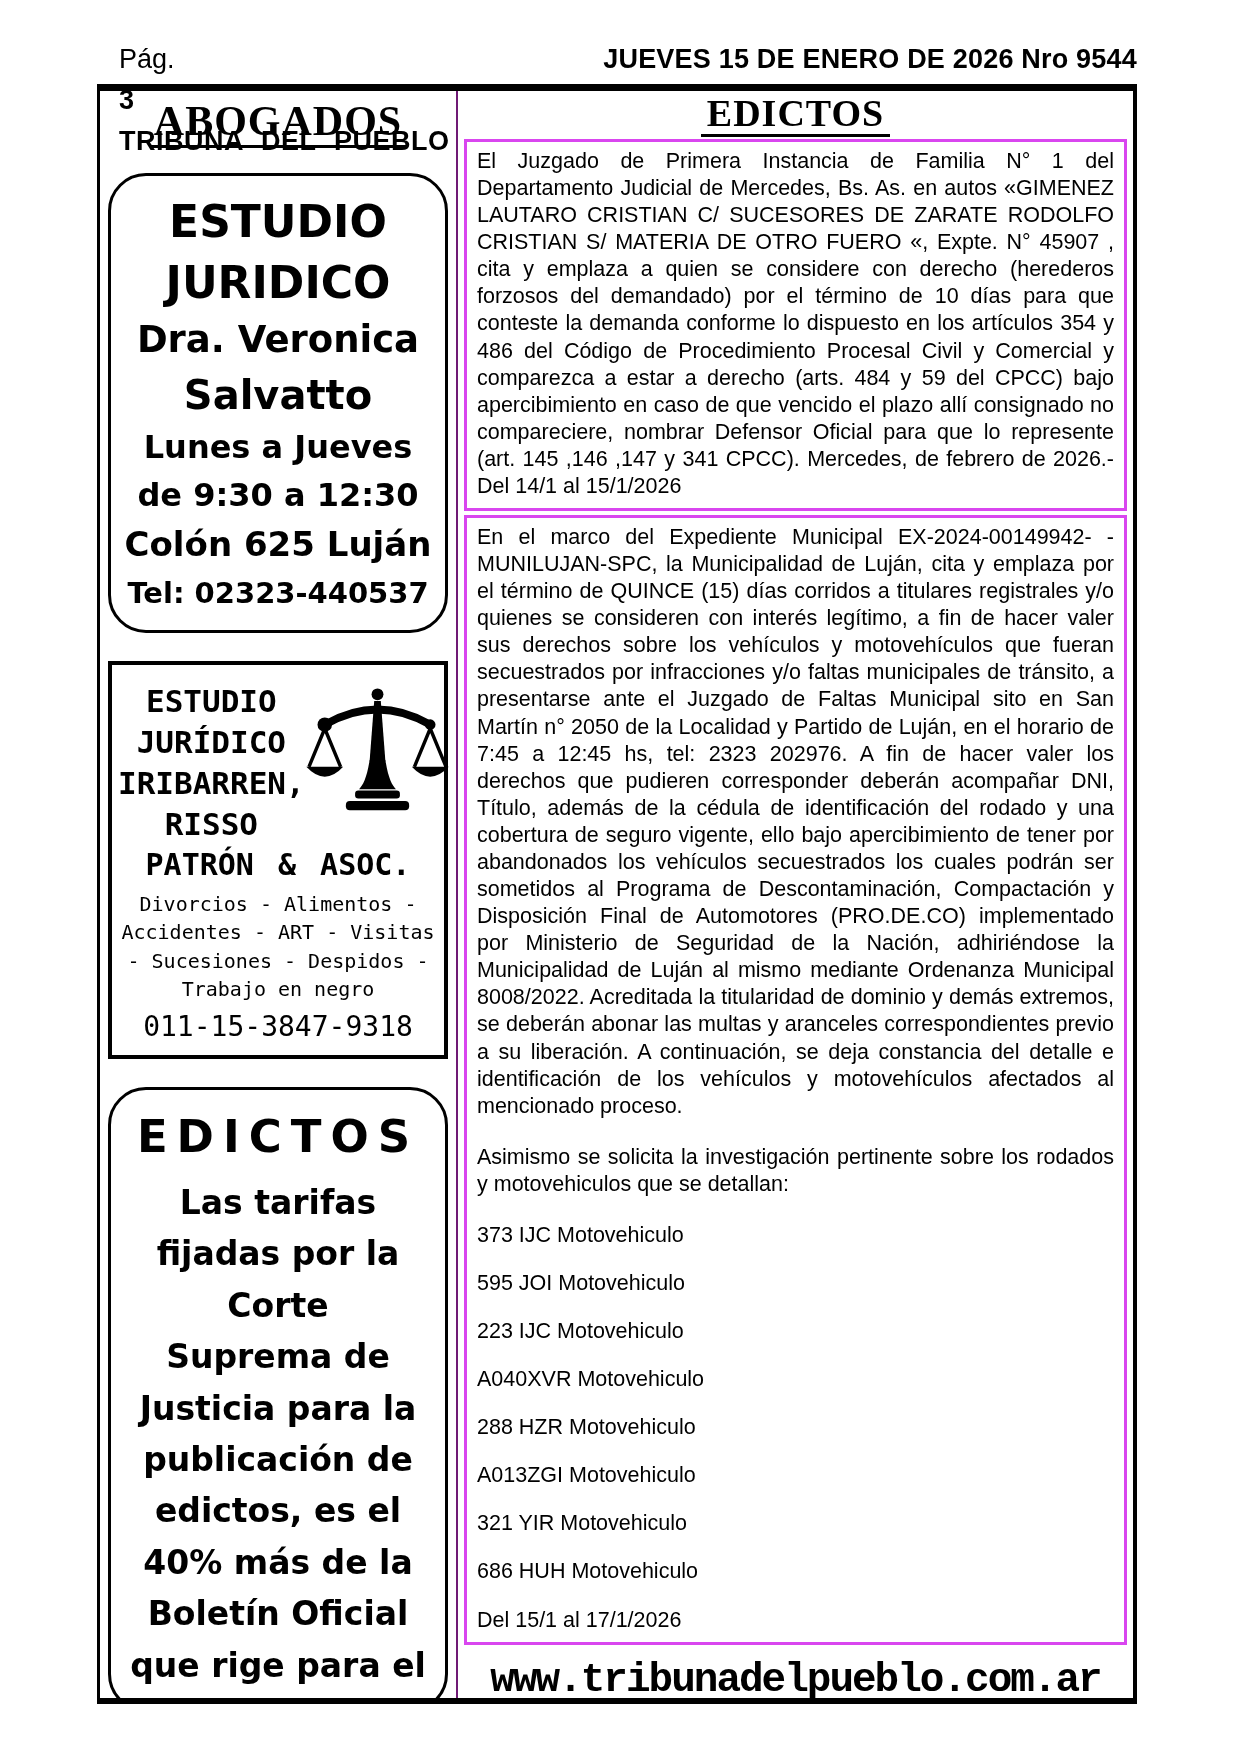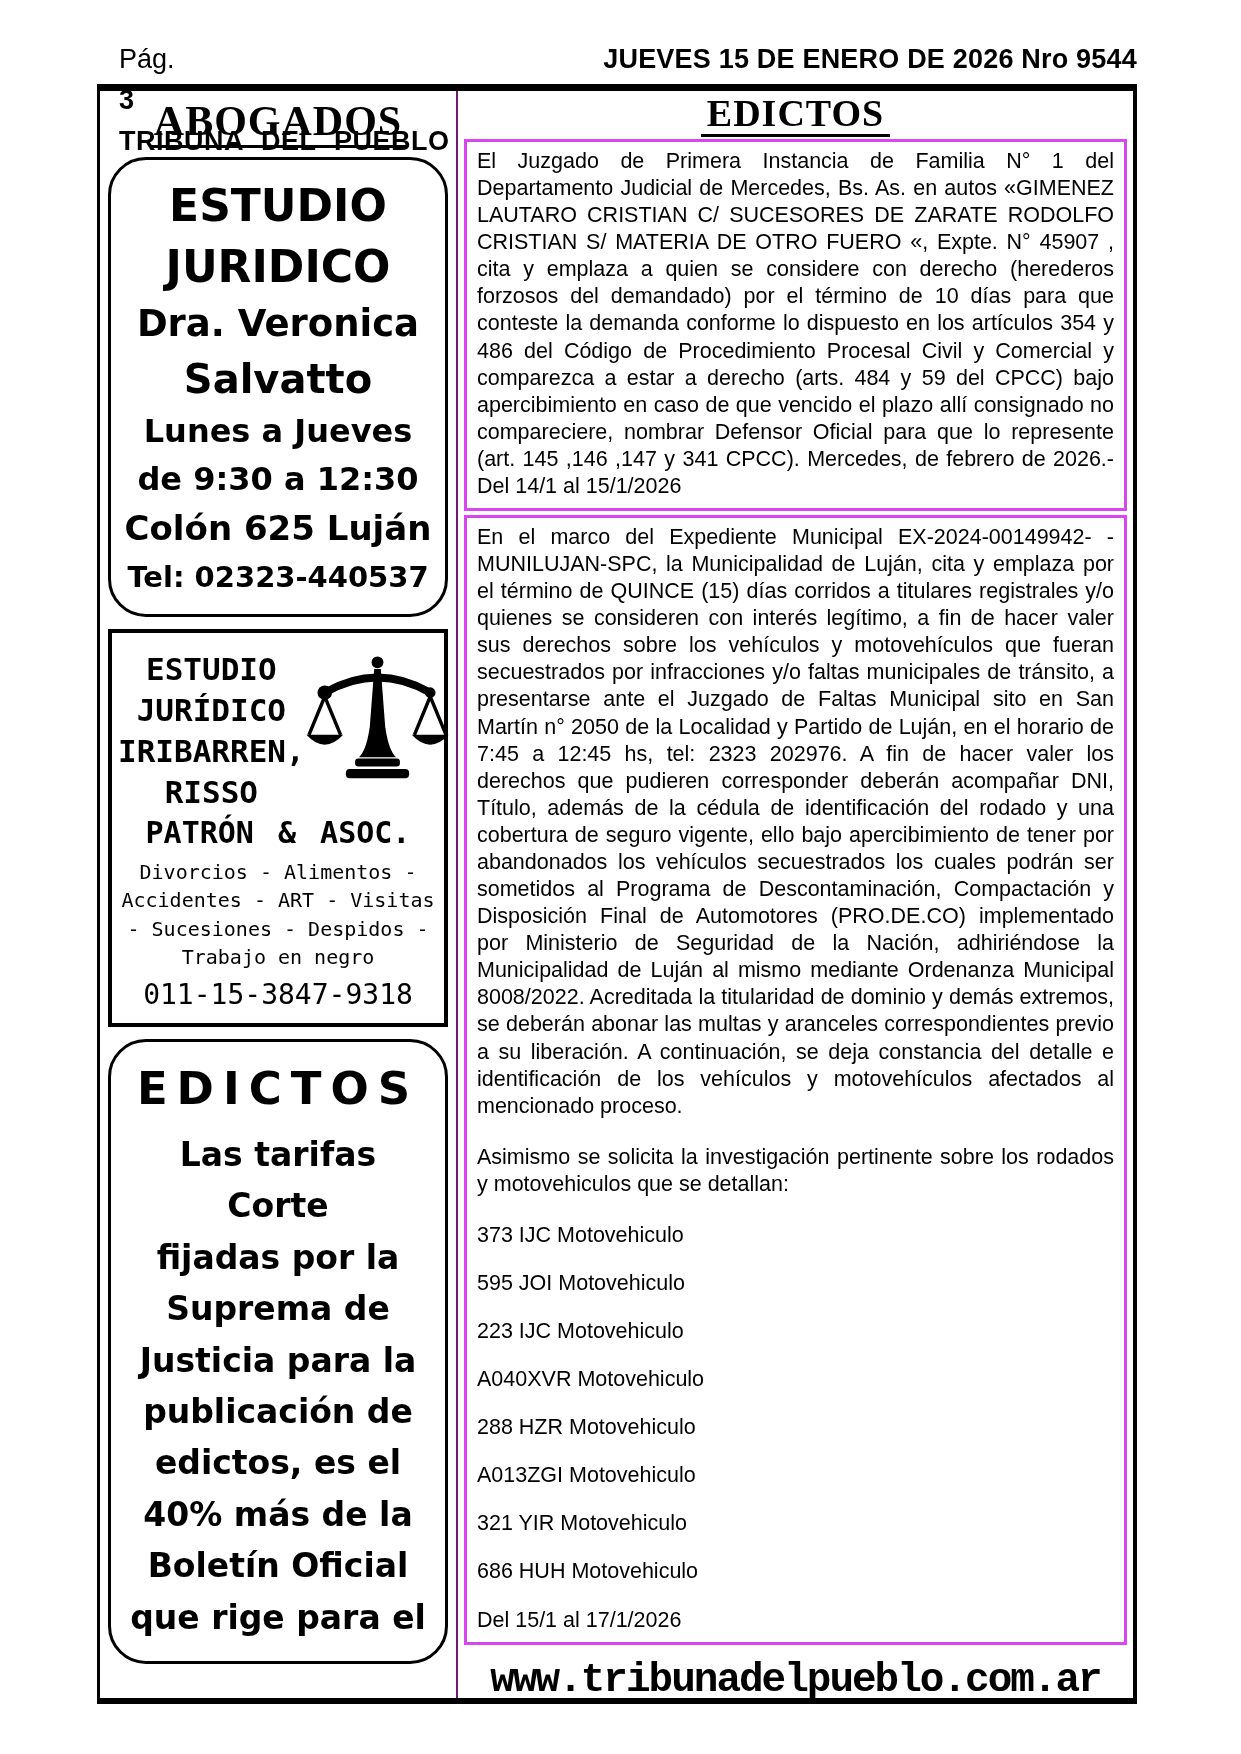--- a/index.html
+++ b/index.html
@@ -24,21 +24,21 @@
                  display: flex; overflow: hidden; }
 
   .col-left  { width: 358px; border-right: 2px solid #701a75; padding: 4px 6px; overflow: hidden; }
   .col-right { flex: 1; display: flex; flex-direction: column; padding: 0 4px; overflow: hidden; }
 
   
   .abogados-title { text-align: center; font-family: "Liberation Serif", serif;
                     font-size: 42px; font-weight: bold; letter-spacing: 1px; margin-top: 2px; }
   .abogados-title span { border-bottom: 3px solid #000; padding: 0 4px 1px; }
 
-  .ad-box { border: 3px solid #000; margin: 12px 2px 0; }
+  .ad-box { border: 3px solid #000; margin: 28px 2px 0; }
   .rounded { border-radius: 38px; }
 
   .ad-salvatto { padding: 16px 4px 14px; text-align: center;
                  font-family: "DejaVu Sans", sans-serif; font-weight: bold; }
   .ad-salvatto .l1, .ad-salvatto .l2 { font-size: 44px; line-height: 1.38; }
   .ad-salvatto .l3 { font-size: 37px; line-height: 1.45; }
   .ad-salvatto .l4 { font-size: 40px; line-height: 1.4; }
   .ad-salvatto .l5, .ad-salvatto .l6 { font-size: 32px; line-height: 1.5; }
   .ad-salvatto .l7 { font-size: 34px; line-height: 1.5; }
   .ad-salvatto .l8 { font-size: 29px; line-height: 1.6; }
@@ -134,22 +134,22 @@
           </div>
         </div>
         <div class="irb-wide">PATRÓN &amp; ASOC.</div>
         <div class="irb-services">Divorcios - Alimentos - Accidentes - ART - Visitas - Sucesiones - Despidos - Trabajo en negro</div>
         <div class="irb-phone">011-15-3847-9318</div>
       </div>
 
       <div class="ad-box rounded ad-edictos">
         <div class="edictos-ad-title">EDICTOS</div>
         <div class="body-line">Las tarifas</div>
+        <div class="body-line">fijadas por la</div>
         <div class="body-line">Corte</div>
-        <div class="body-line">fijadas por la</div>
         <div class="body-line">Suprema de</div>
         <div class="body-line">Justicia para la</div>
         <div class="body-line">publicación de</div>
         <div class="body-line">edictos, es el</div>
         <div class="body-line">40% más de la</div>
         <div class="body-line">Boletín Oficial</div>
         <div class="body-line">que rige para el</div>
       </div>
 
     </div>

